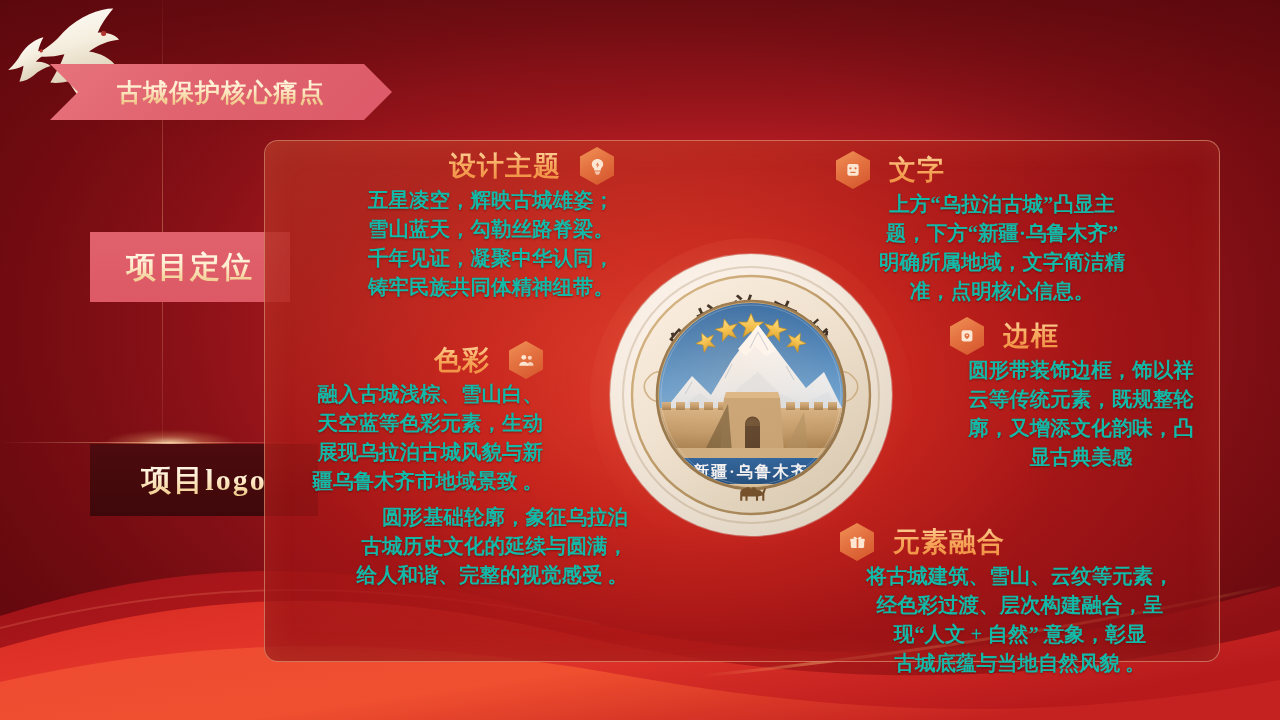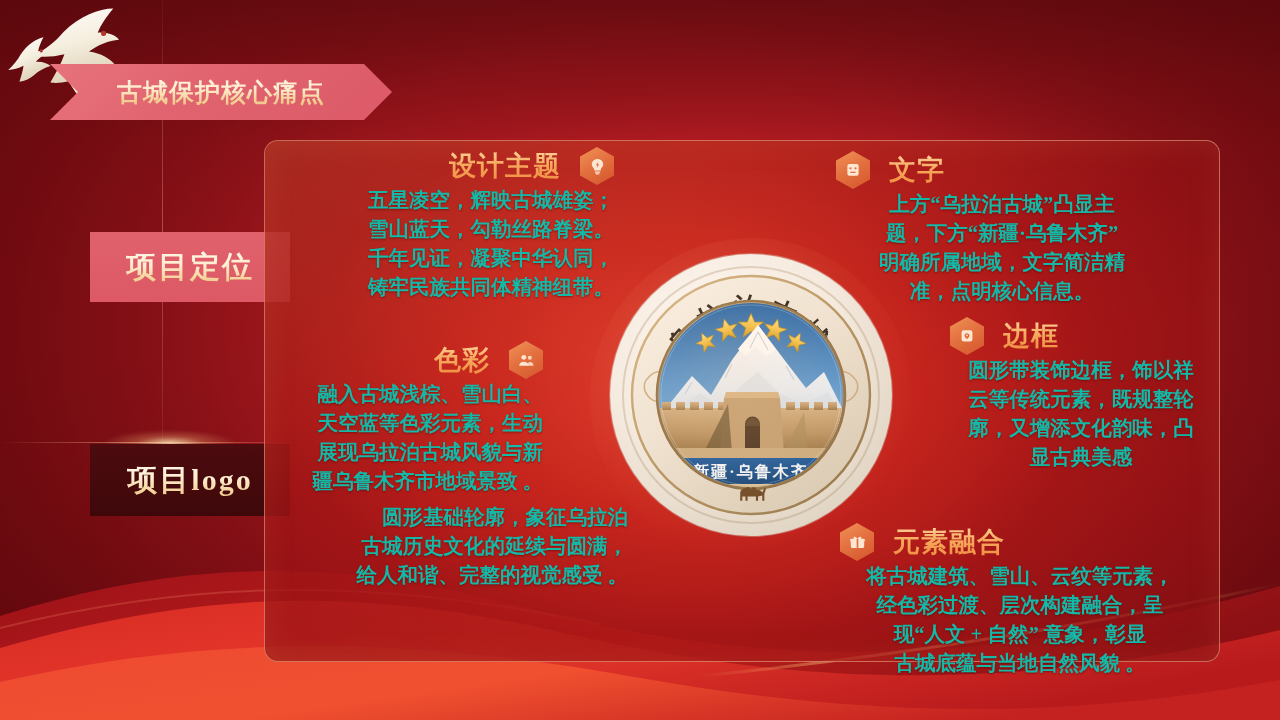--- a/index.html
+++ b/index.html
@@ -57,21 +57,21 @@
     clip-path:polygon(0 0, calc(100% - 28px) 0, 100% 50%, calc(100% - 28px) 100%, 0 100%, 28px 50%);align-items:center;}
 
   
   .rail-item{position:absolute;display:flex;align-items:center;justify-content:center;
     font-weight:bold;letter-spacing:2px;}
   .rail-item .lbl{
     background:linear-gradient(180deg,#fffaf0 0%,#ffeccd 45%,#f4d29a 78%,#e8bd77 100%);
     -webkit-background-clip:text;background-clip:text;color:transparent;white-space:nowrap;}
   .rail-1{left:90px;top:232px;width:200px;height:70px;font-size:30px;
     background:linear-gradient(180deg,#e0616c 0%,#dc5965 100%);}
-  .rail-2{left:90px;top:444px;width:200px;height:72px;font-size:30px;
+  .rail-2{left:90px;top:444px;width:228px;height:72px;font-size:30px;
     background:linear-gradient(180deg,#4d0b0e 0%,#3e080a 100%);}
 
   
   .panel{position:absolute;left:264px;top:140px;width:954px;height:520px;
     border:1px solid rgba(255,208,160,.48);border-radius:14px;
     background:
       radial-gradient(ellipse 640px 430px at 44% 46%, rgba(226,66,46,.95) 0%, rgba(203,40,29,.88) 32%, rgba(166,22,22,.80) 62%, rgba(139,16,20,.70) 100%);
     box-shadow:0 0 34px rgba(255,140,90,.12) inset;}
   .panel-sheen{position:absolute;inset:0;border-radius:14px;
     background:linear-gradient(160deg, rgba(255,160,90,.16) 0%, rgba(255,120,60,0) 42%);

